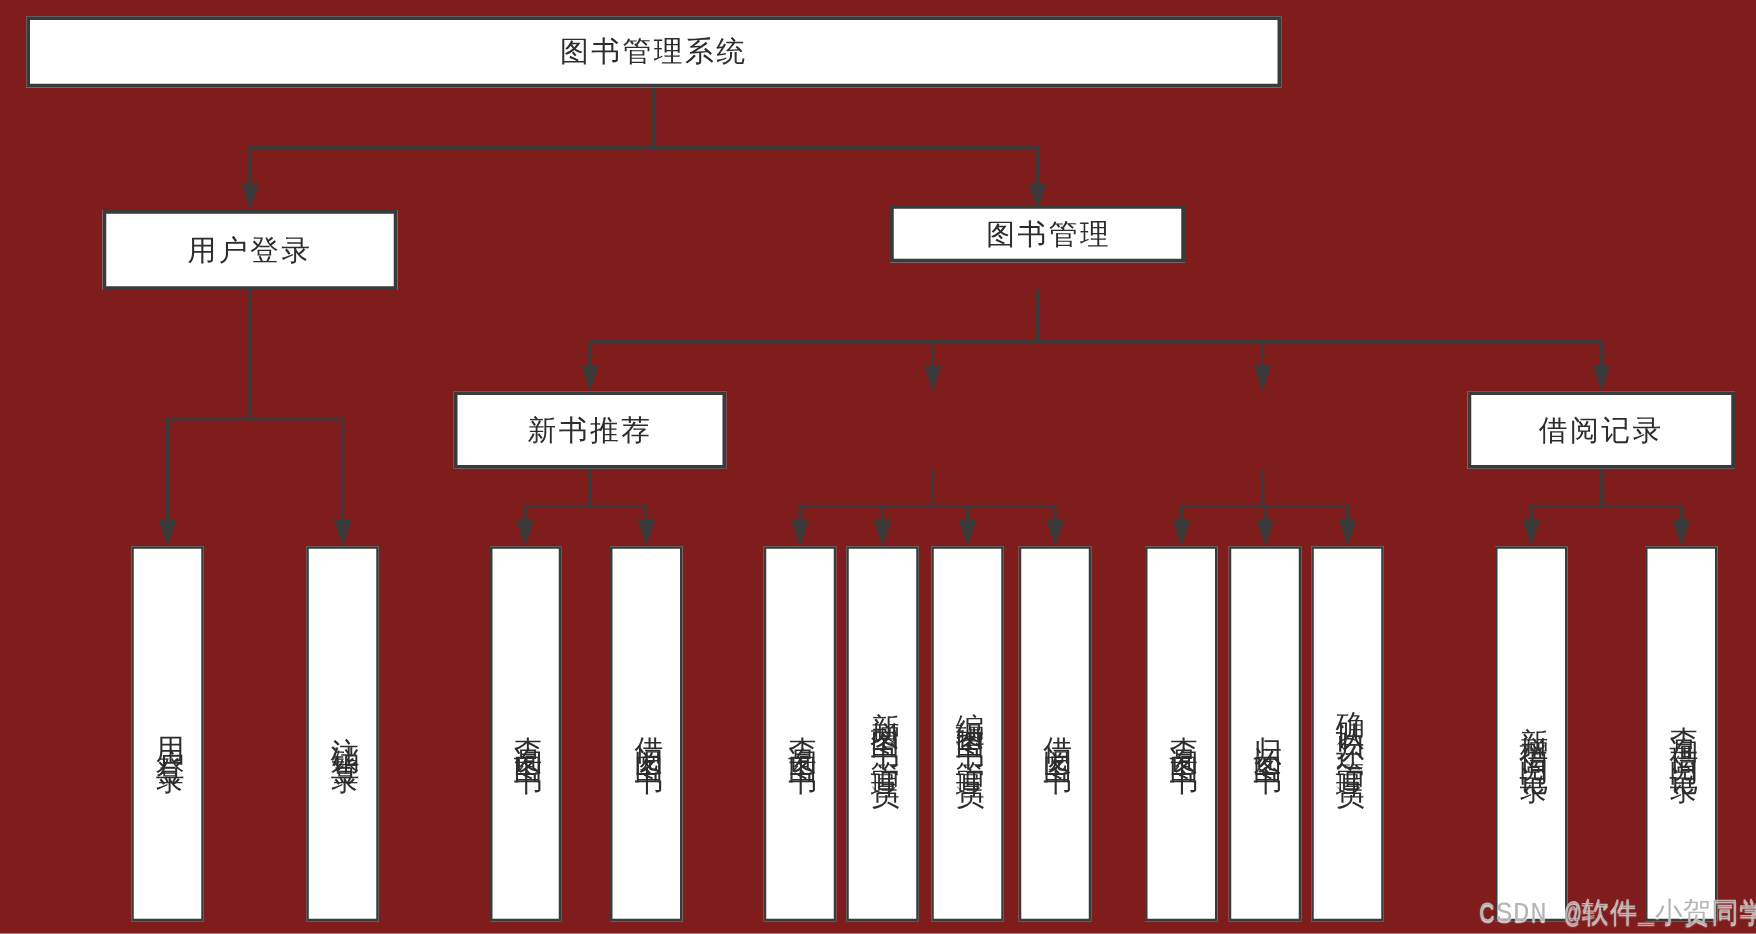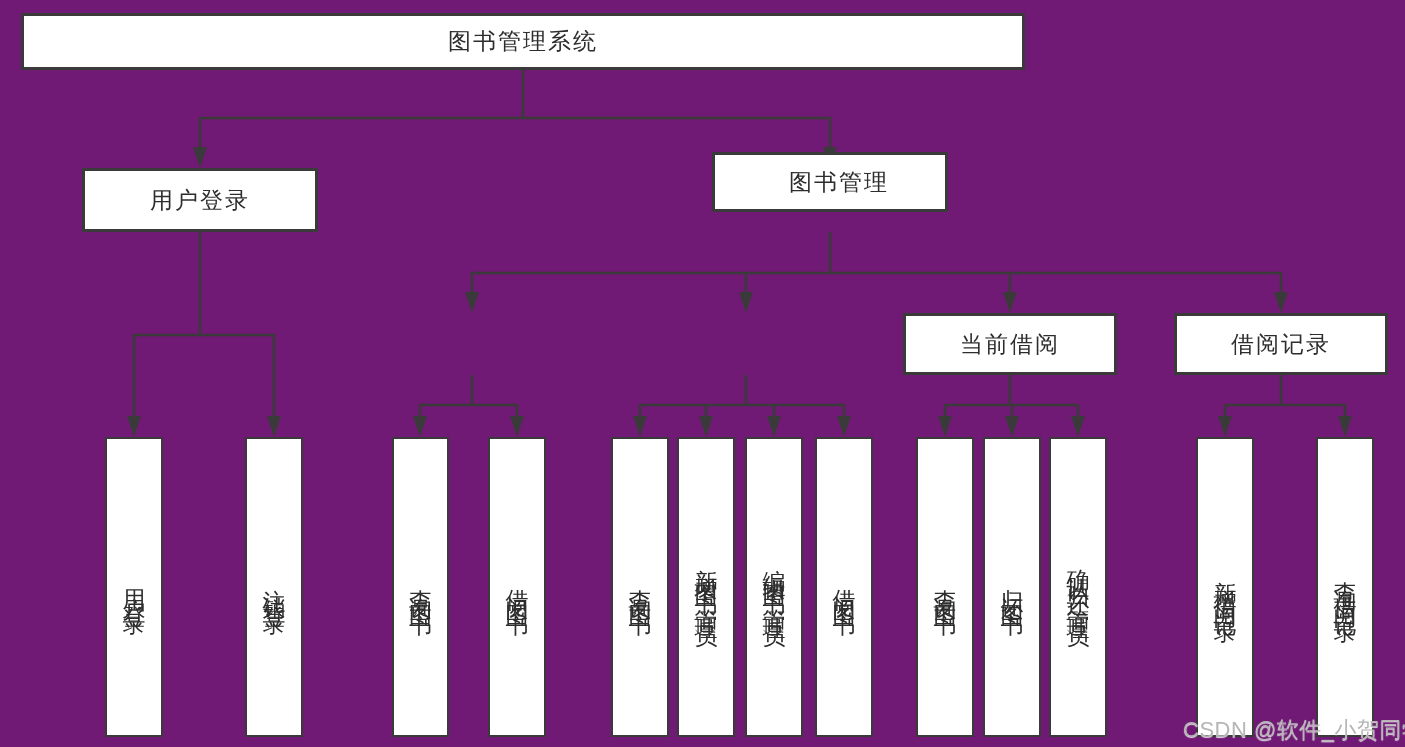--- a/index.html
+++ b/index.html
@@ -1,20 +1,20 @@
 <!DOCTYPE html>
 <html><head>
 <meta charset="utf-8">
 <style>
   html,body{margin:0;padding:0;background:#ffffff;}
   .stage{
     position:relative;
     width:1405px;height:747px;
-    background:#701a75;
-    font-family:Liberation Sans, sans-serif;
+    background:#7f1d1d;
+    font-family:Liberation Mono, monospace;
     overflow:hidden;
   }
   .connectors{position:absolute;left:0;top:0;width:1405px;height:747px;}
   .node{
     position:absolute;box-sizing:border-box;
     background:#ffffff;border:3px solid #3a3a3a;
     display:flex;align-items:center;justify-content:center;
     color:#2d2d2d;
   }
   .hbox{font-size:23px;letter-spacing:2px;white-space:nowrap;}
@@ -76,26 +76,26 @@
     </g>
   </svg>
 
   <div class="node hbox" style="left:21px;top:13px;width:1004px;height:57px;">
     <span>图书管理系统</span>
   </div>
 
   <div class="node hbox" style="left:82px;top:168px;width:236px;height:64px;">
     <span>用户登录</span>
   </div>
-  <div class="node hbox" style="left:712px;top:152px;width:236px;height:60px;padding-left:18px;">
+  <div class="node hbox" style="left:712px;top:164px;width:236px;height:46px;padding-left:18px;">
     <span>图书管理</span>
   </div>
 
-  <div class="node hbox" style="left:903px;top:313px;width:214px;height:62px;">
-    <span>当前借阅</span>
+  <div class="node hbox" style="left:363px;top:313px;width:218px;height:62px;">
+    <span>新书推荐</span>
   </div>
   <div class="node hbox" style="left:1174px;top:313px;width:214px;height:62px;">
     <span>借阅记录</span>
   </div>
 
   <div class="node vbox" style="left:105px;top:437px;width:58px;height:300px;">
     <span>用户登录</span>
   </div>
   <div class="node vbox" style="left:245px;top:437px;width:58px;height:300px;">
     <span>注销登录</span>

